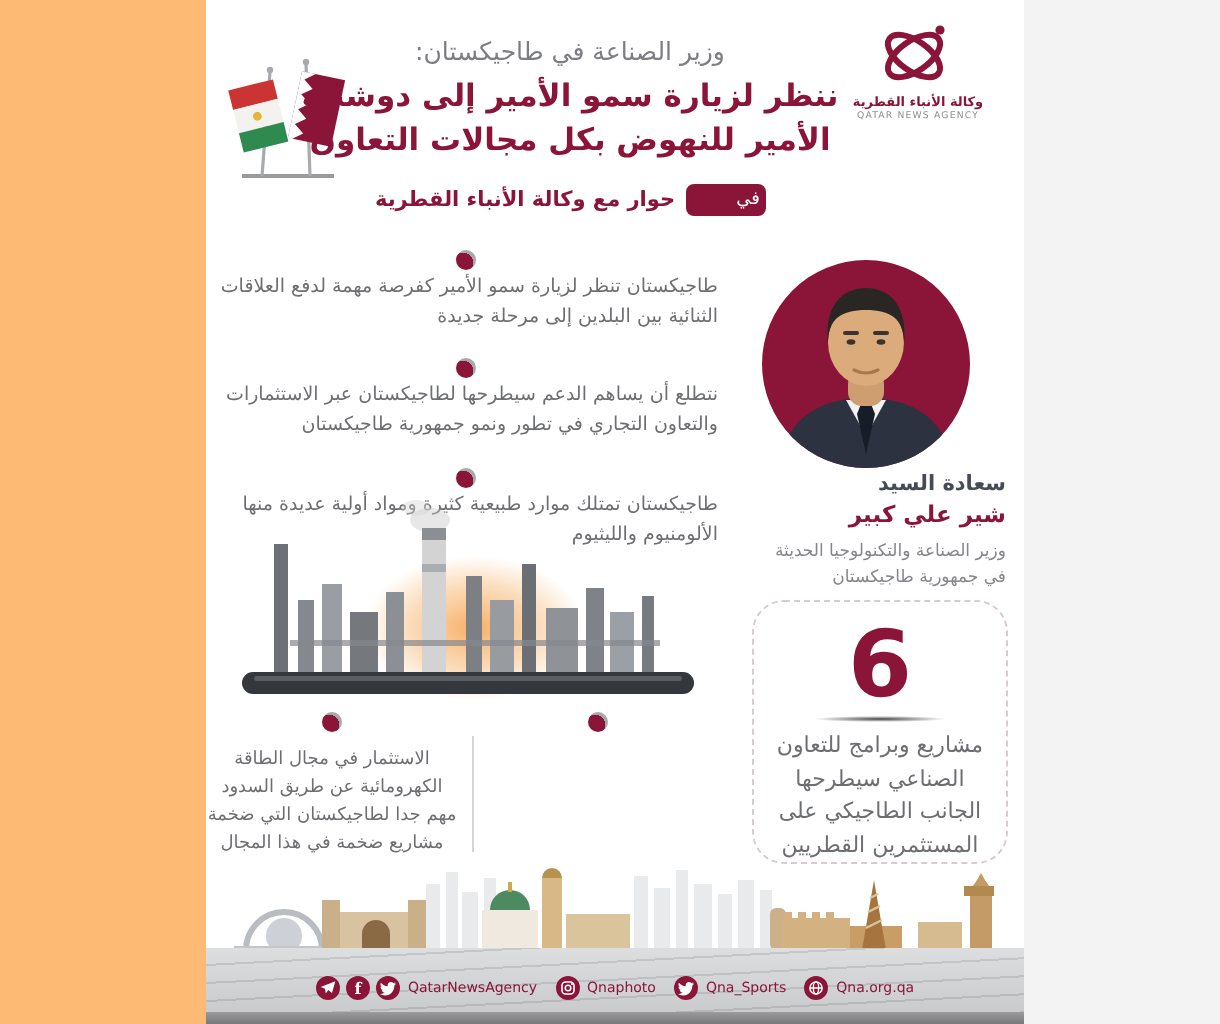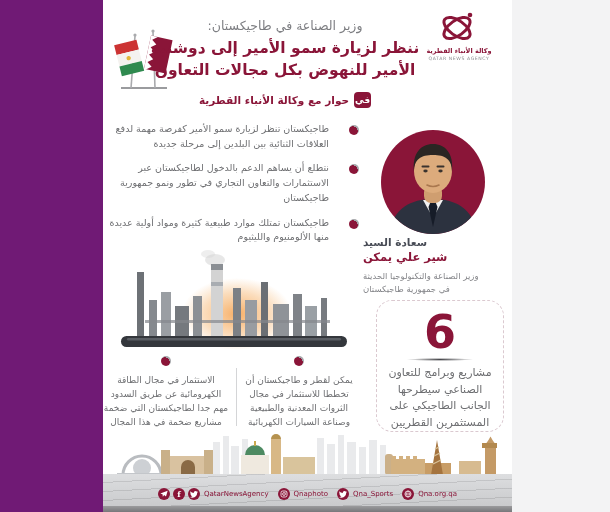--- a/index.html
+++ b/index.html
@@ -1,40 +1,40 @@
 <!DOCTYPE html>
 <html lang="ar"><head>
 <meta charset="utf-8">
 <style>
   html,body{margin:0;padding:0;}
   body{width:610px;height:512px;background:#f3f3f4;font-family:"DejaVu Sans","Liberation Sans",sans-serif;overflow:hidden;}
-  .stage{position:relative;width:501px;height:512px;background:#701a75;}
+  .stage{position:relative;width:501px;height:512px;background:#fdba74;}
   .card{position:absolute;left:103px;top:0;width:409px;height:512px;background:#ffffff;overflow:hidden;}
 
   
   .flags{position:absolute;left:8px;top:14px;width:64px;height:82px;}
   .headline{position:absolute;left:42px;top:18px;width:280px;text-align:center;}
   .kicker{font-size:12.5px;color:#7d7e82;margin-bottom:4px;}
   .title{font-size:15.5px;font-weight:800;color:#8a1538;line-height:1.42;}
   .badge-row{position:absolute;left:42px;top:92px;width:280px;display:flex;justify-content:center;align-items:center;gap:5px;direction:rtl;}
-  .badge-prefix{background:#8a1538;color:#fff;font-size:9px;font-weight:700;width:17px;height:16px;border-radius:4px;display:flex;align-items:center;justify-content:center;}
+  .badge-prefix{background:#8a1538;color:#fff;font-size:9px;font-weight:400;width:17px;height:16px;border-radius:4px;display:flex;align-items:center;justify-content:center;padding-left:23px;}
   .badge-text{color:#8a1538;font-size:10.5px;font-weight:700;}
   .logo{position:absolute;right:8px;top:10px;width:90px;text-align:center;}
   .logo-ar{font-size:6.5px;font-weight:700;color:#8a1538;margin-top:1px;}
   .logo-en{font-size:4.6px;color:#8d8e91;letter-spacing:.6px;margin-top:1px;}
 
   
   .bullets{position:absolute;left:4px;top:122px;width:252px;list-style:none;margin:0;padding:0;direction:rtl;}
-  .bullet-item{display:flex;gap:20px;align-items:flex-start;margin-bottom:10px;}
+  .bullet-item{display:flex;gap:2px;align-items:center;margin-bottom:10px;flex-direction:column;}
   .dot{flex:0 0 auto;width:10px;height:10px;border-radius:50%;background:radial-gradient(circle at 36% 64%, #8a1538 0 55%, #a7a8ab 56%);margin-top:3px;}
   .bullet-text{font-size:9.5px;color:#6d6e71;line-height:1.55;text-align:right;}
 
   
   .photo{position:absolute;left:278px;top:130px;width:104px;height:104px;}
-  .caption{position:absolute;left:260px;top:236px;width:140px;text-align:left;direction:rtl;}
+  .caption{position:absolute;left:260px;top:236px;width:140px;text-align:right;direction:rtl;}
   .honorific{font-size:10.5px;font-weight:700;color:#474b55;}
   .name{font-size:11.5px;font-weight:800;color:#8a1538;margin-top:2px;}
   .role{font-size:8.5px;color:#85868a;line-height:1.5;margin-top:6px;}
 
   
   .factory{position:absolute;left:12px;top:248px;width:238px;height:104px;}
 
   
   .stat-box{position:absolute;left:273px;top:300px;width:128px;height:132px;border:1.5px dashed #dbc9d0;border-radius:16px;text-align:center;box-sizing:border-box;}
   .stat-number{font-size:46px;font-weight:800;color:#8a1538;line-height:1;margin-top:8px;}
@@ -108,21 +108,21 @@
       <div class="logo-en">QATAR NEWS AGENCY</div>
     </div>
 
     <ul class="bullets">
       <li class="bullet-item">
         <span class="dot"></span>
         <span class="bullet-text">طاجيكستان تنظر لزيارة سمو الأمير كفرصة مهمة لدفع العلاقات الثنائية بين البلدين إلى مرحلة جديدة</span>
       </li>
       <li class="bullet-item">
         <span class="dot"></span>
-        <span class="bullet-text">نتطلع أن يساهم الدعم بالدخول لطاجيكستان عبر الاستثمارات والتعاون التجاري في تطور ونمو جمهورية طاجيكستان</span>
+        <span class="bullet-text">نتطلع أن يساهم الدعم سيطرحها لطاجيكستان عبر الاستثمارات والتعاون التجاري في تطور ونمو جمهورية طاجيكستان</span>
       </li>
       <li class="bullet-item">
         <span class="dot"></span>
         <span class="bullet-text">طاجيكستان تمتلك موارد طبيعية كثيرة ومواد أولية عديدة منها الألومنيوم والليثيوم</span>
       </li>
     </ul>
 
     <div class="photo">
       <svg width="104" height="104" viewBox="0 0 104 104">
         <defs>
@@ -142,21 +142,21 @@
           <ellipse cx="59.5" cy="41" rx="2.2" ry="1.4" fill="#3a332e"></ellipse>
           <rect x="40.5" y="35.5" width="8" height="2" rx="1" fill="#3a332e"></rect>
           <rect x="55.5" y="35.5" width="8" height="2" rx="1" fill="#3a332e"></rect>
           <path d="M46,55 Q52,58 58,55" stroke="#a9774e" stroke-width="1.6" fill="none" stroke-linecap="round"></path>
         </g>
       </svg>
     </div>
 
     <div class="caption">
       <div class="honorific">سعادة السيد</div>
-      <div class="name">شير علي يمكن</div>
+      <div class="name">شير علي كبير</div>
       <div class="role">
         <span>وزير الصناعة والتكنولوجيا الحديثة</span><br>
         <span>في جمهورية طاجيكستان</span>
       </div>
     </div>
 
     <div class="factory">
       <svg width="238" height="104" viewBox="0 0 238 104">
         <defs>
           <radialGradient id="glow" cx="50%" cy="50%" r="50%">
@@ -190,21 +190,20 @@
     </div>
 
     <div class="stat-box">
       <div class="stat-number">6</div>
       <div class="stat-line"></div>
       <div class="stat-caption">مشاريع وبرامج للتعاون الصناعي سيطرحها الجانب الطاجيكي على المستثمرين القطريين</div>
     </div>
 
     <div class="note note-right">
       <span class="dot"></span>
-      <div class="note-text">يمكن لقطر و طاجيكستان أن تخططا للاستثمار في مجال الثروات المعدنية والطبيعية وصناعة السيارات الكهربائية</div>
     </div>
     <div class="note-divider"></div>
     <div class="note note-left">
       <span class="dot"></span>
       <div class="note-text">الاستثمار في مجال الطاقة الكهرومائية عن طريق السدود مهم جدا لطاجيكستان التي ضخمة مشاريع ضخمة في هذا المجال</div>
     </div>
 
     <div class="skyline">
       <svg width="409" height="50" viewBox="0 0 409 50">
         <g fill="#e9eaec">

